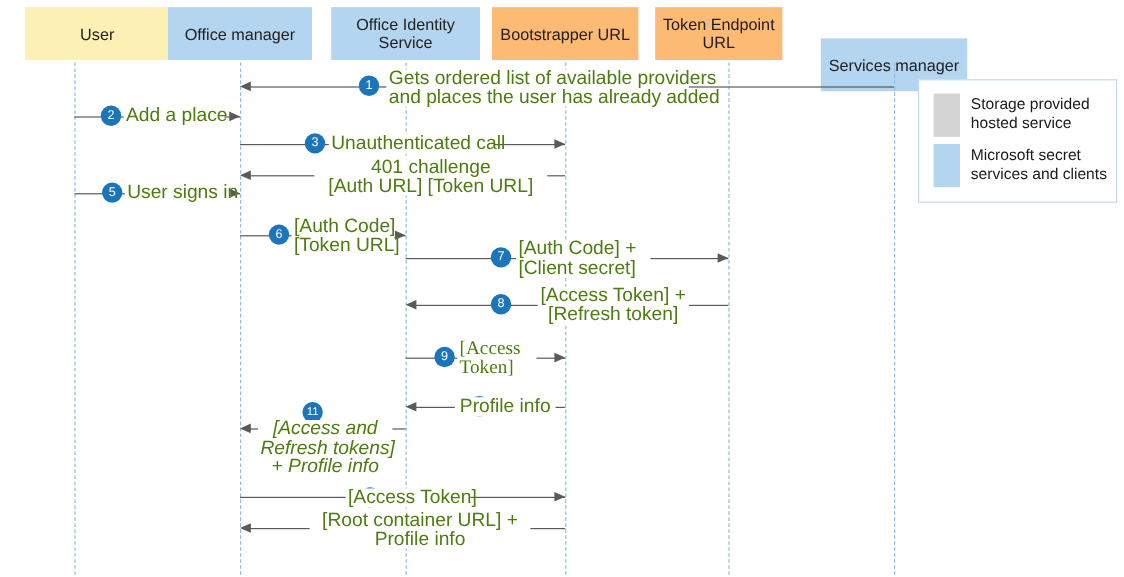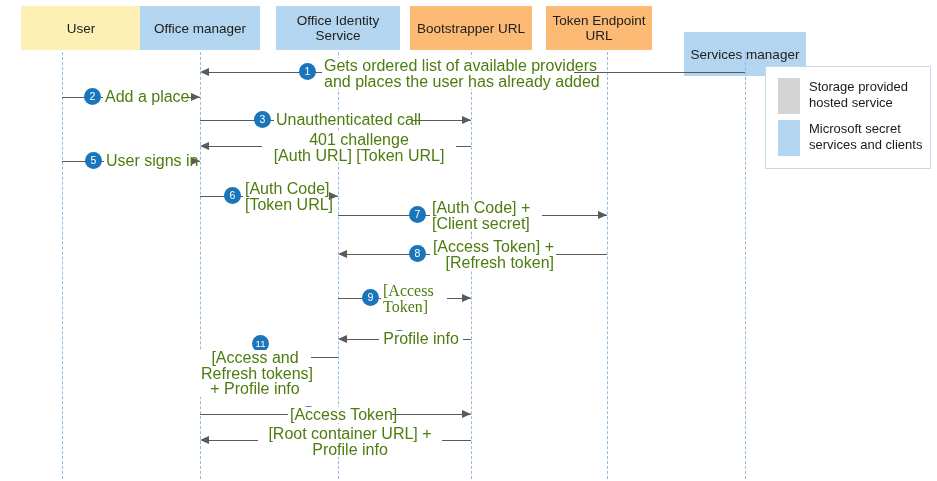--- a/index.html
+++ b/index.html
@@ -192,21 +192,21 @@
     <div class="arrowhead right" style="left:598px;top:210.5px;"></div>
     <div class="badge" style="left:409px;top:206px;">7</div>
     <div class="msg-label" style="left:430px;top:200px;width:108px;text-align:left;">[Auth Code] +
 [Client secret]</div>
   </div>
 
   <div class="msg">
     <div class="msg-line" style="left:341px;top:254px;width:266px;"></div>
     <div class="arrowhead left" style="left:338px;top:249.5px;"></div>
     <div class="badge" style="left:409px;top:245px;">8</div>
-    <div class="msg-label" style="left:430px;top:239px;width:122px;text-align:right;">[Access Token] +
+    <div class="msg-label" style="left:448px;top:239px;width:122px;text-align:center;">[Access Token] +
 [Refresh token]</div>
   </div>
 
   <div class="msg">
     <div class="msg-line" style="left:338px;top:298px;width:133px;"></div>
     <div class="arrowhead right" style="left:462px;top:293.5px;"></div>
     <div class="badge" style="left:362px;top:289px;">9</div>
     <div class="msg-label" style="left:381px;top:283px;width:62px;text-align:left;font-family:Liberation Serif, serif;">[Access
 Token]</div>
   </div>
@@ -215,21 +215,21 @@
     <div class="msg-line" style="left:341px;top:339px;width:130px;"></div>
     <div class="arrowhead left" style="left:338px;top:334.5px;"></div>
     <div class="badge wide" style="left:359px;top:330px;">10</div>
     <div class="msg-label" style="left:379px;top:331px;width:80px;">Profile info</div>
   </div>
 
   <div class="msg">
     <div class="msg-line" style="left:203px;top:357px;width:135px;"></div>
     <div class="arrowhead left" style="left:200px;top:352.5px;"></div>
     <div class="badge wide" style="left:220px;top:335px;">11</div>
-    <div class="msg-label" style="left:199px;top:350px;width:108px;">[Access and
+    <div class="msg-label" style="left:215px;top:350px;width:108px;font-style:italic;">[Access and
 Refresh tokens]
 + Profile info</div>
   </div>
 
   <div class="msg">
     <div class="msg-line" style="left:200px;top:414px;width:271px;"></div>
     <div class="arrowhead right" style="left:462px;top:409.5px;"></div>
     <div class="badge wide" style="left:268px;top:406px;">12</div>
     <div class="msg-label" style="left:288px;top:407px;width:100px;">[Access Token]</div>
   </div>

